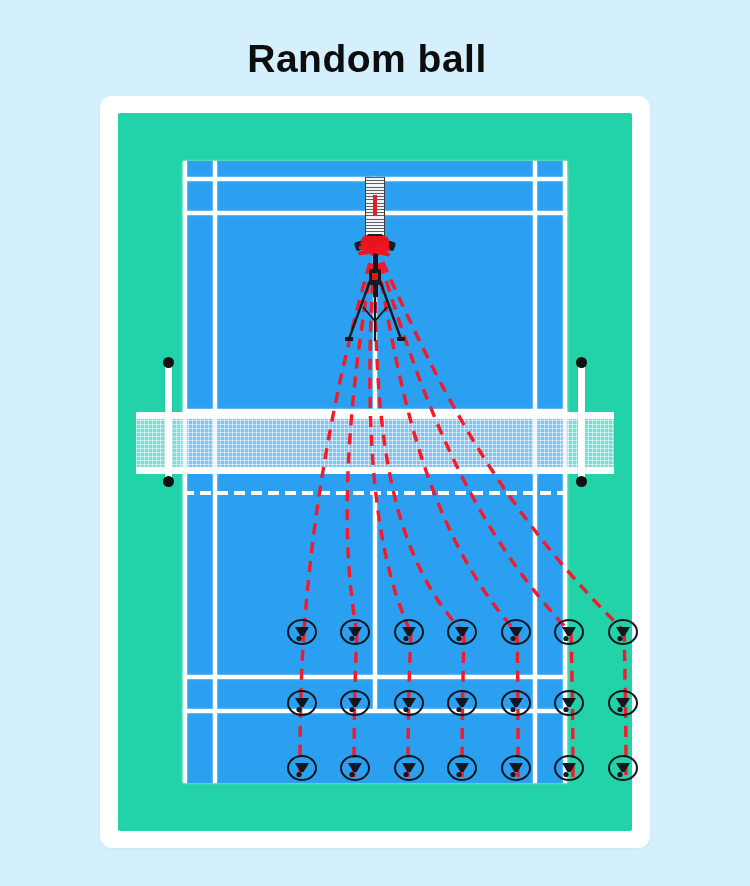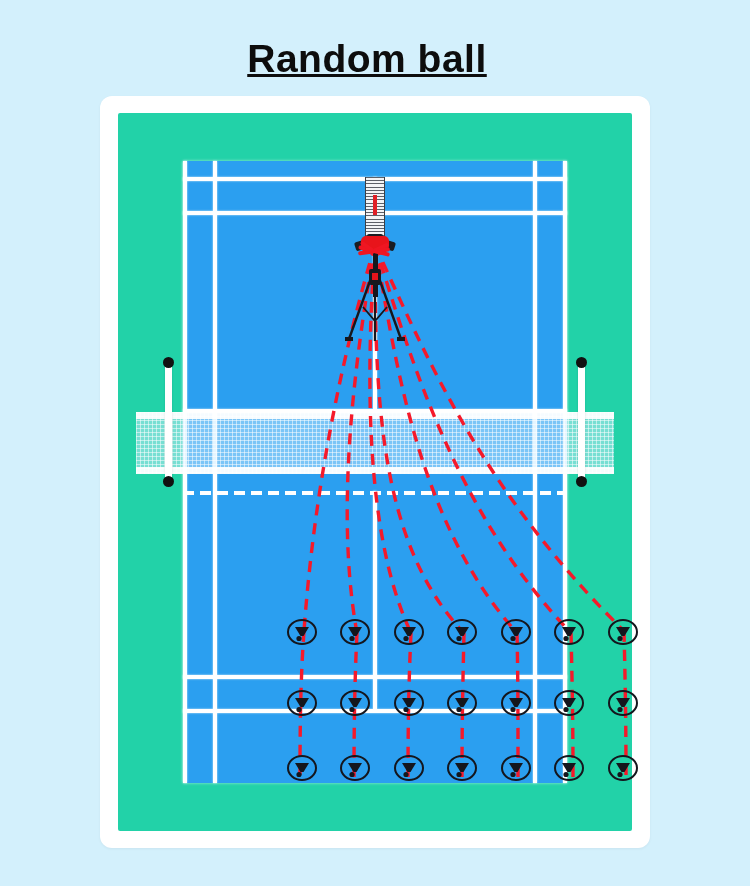--- a/index.html
+++ b/index.html
@@ -21,21 +21,20 @@
     position: absolute;
     left: 0;
     top: 36px;
     width: 734px;
     text-align: center;
     font-size: 39px;
     font-weight: bold;
     color: #0d0d0d;
     letter-spacing: 0.5px;
     line-height: 46px;
-    text-decoration: underline;
   }
 
   
   #court-card {
     position: absolute;
     left: 100px;
     top: 96px;
     width: 550px;
     height: 752px;
     background: #ffffff;

